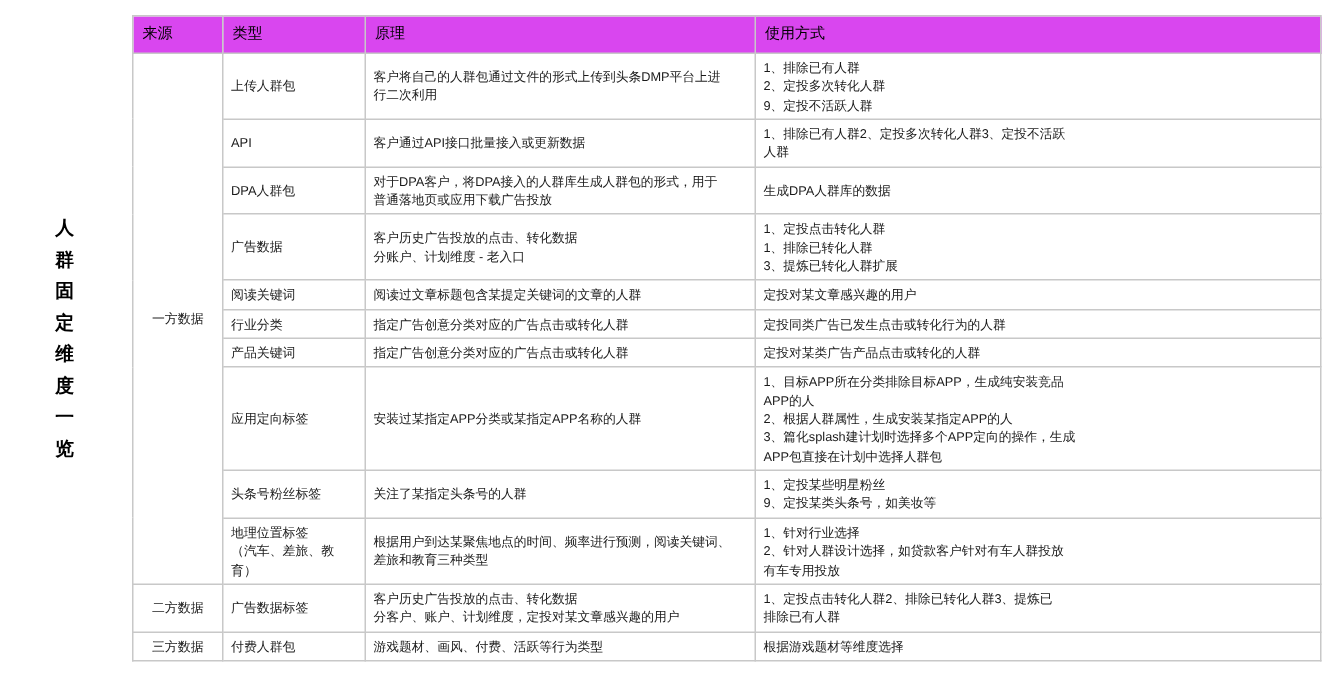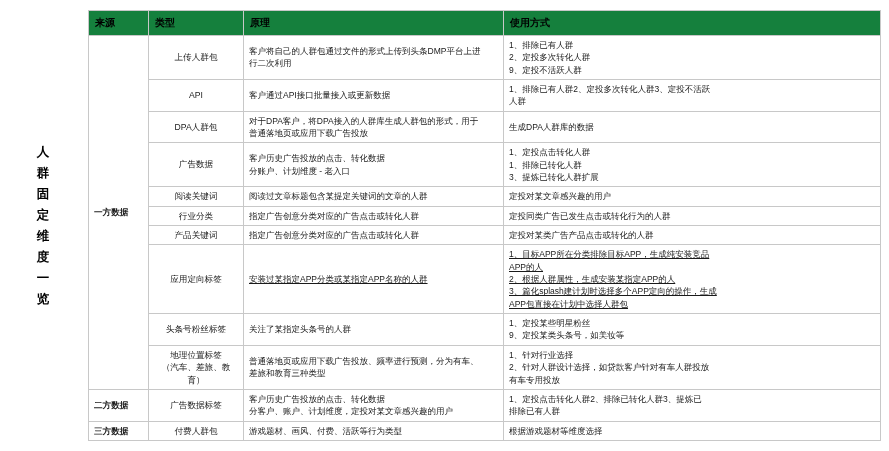--- a/index.html
+++ b/index.html
@@ -57,44 +57,42 @@
   #matrix col.c-usage  { width: 377px; }
 
   #matrix th, #matrix td {
     border: 1px solid #c8c8c8;
     vertical-align: middle;
     padding: 3px 5px;
     line-height: 1.45;
     word-break: break-all;
   }
   #matrix thead th {
-    background: #15803d;
+    background: #d946ef;
     font-size: 10px;
-    font-weight: bold;
+    font-weight: normal;
     text-align: left;
     height: 20px;
     padding: 2px 6px;
     color: #000;
   }
   #matrix tbody td {
     background: #ffffff;
     color: #1a1a1a;
   }
   td.cell-type {
     font-size: 8.6px;
+  }
+  td.cell-source {
     text-align: center;
-  }
-  td.cell-source {
-    text-align: left;
     font-size: 8.6px;
-    font-weight: bold;
   }
   .lines { display: block; }
   .lines .ln { display: block; white-space: pre-wrap; }
-  td.tall-1 { height: 44px; text-decoration: underline; }
+  td.tall-1 { height: 44px; }
   td.tall-2 { height: 26px; }
 </style>
 </head>
 <body>
 
 <div id="page">
 
   <div id="side-title">
     <div class="chars">
         <span>人</span>
@@ -293,21 +291,21 @@
         </tr>
         <tr>
           <td class="cell-type">
             <span class="lines">
               <span class="ln">地理位置标签</span>
               <span class="ln">（汽车、差旅、教育）</span>
             </span>
           </td>
           <td class="tall-2">
             <span class="lines">
-              <span class="ln">普通落地页或应用下载广告投放、频率进行预测，分为有车、</span>
+              <span class="ln">根据用户到达某聚焦地点的时间、频率进行预测，阅读关键词、</span>
               <span class="ln">差旅和教育三种类型</span>
             </span>
           </td>
           <td class="tall-2">
             <span class="lines">
               <span class="ln">1、针对行业选择</span>
               <span class="ln">2、针对人群设计选择，如贷款客户针对有车人群投放</span>
               <span class="ln">有车专用投放</span>
             </span>
           </td>

